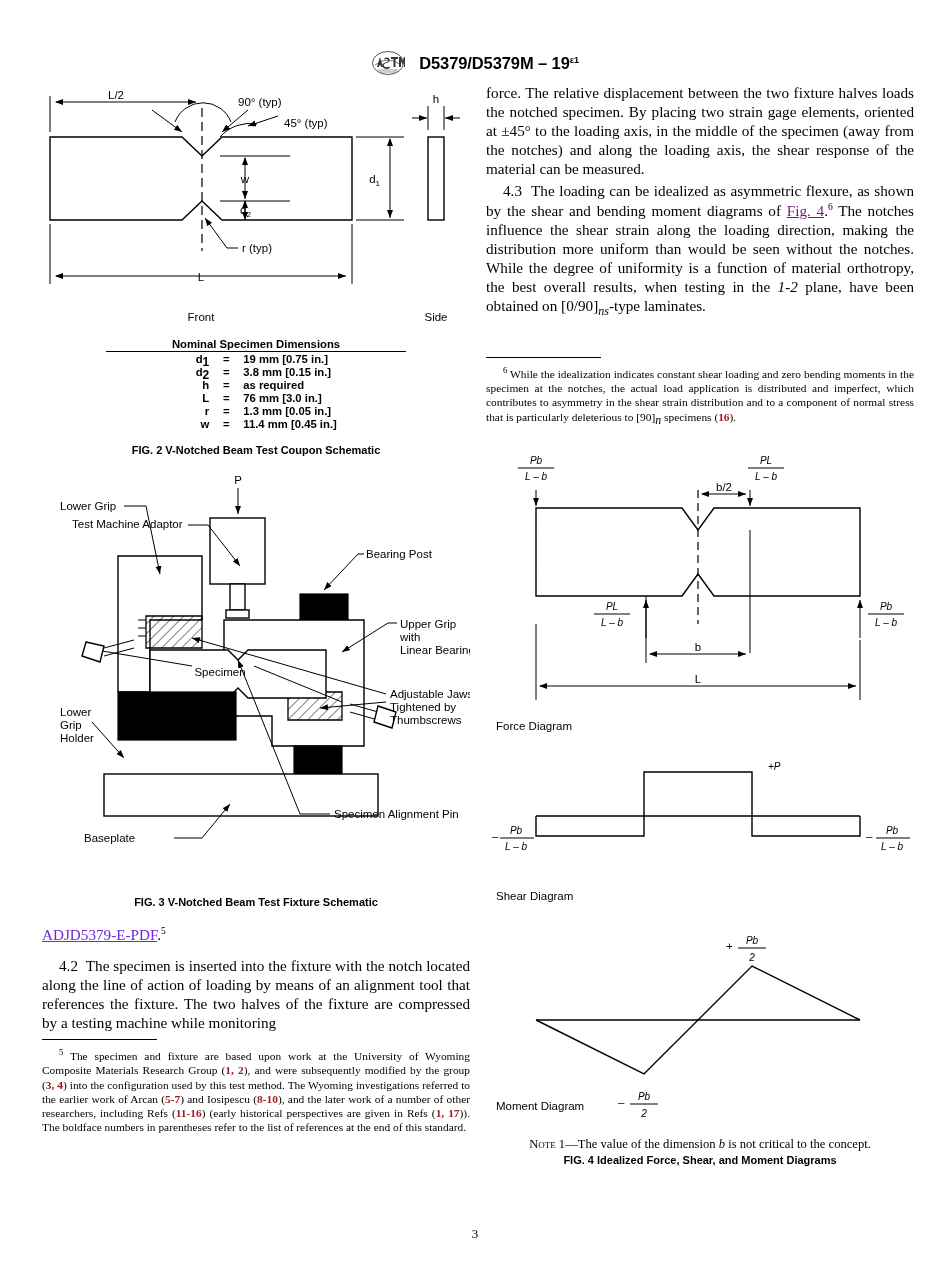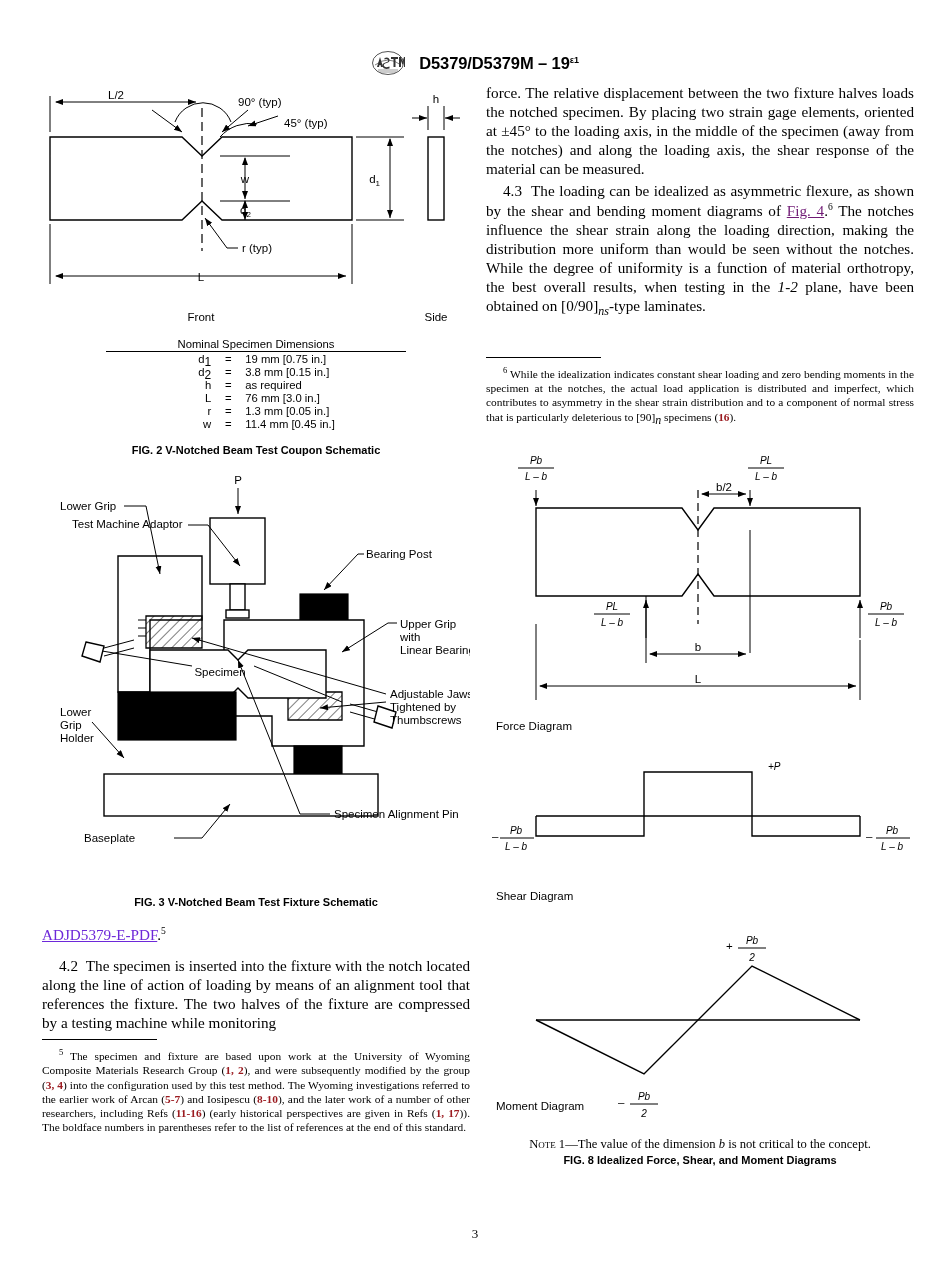--- a/index.html
+++ b/index.html
@@ -62,21 +62,21 @@
   .note .smallcaps { font-variant:small-caps; }
 
   .dimtable {
     margin:0 auto; font-family:"Liberation Sans", sans-serif;
     font-size:11.3px; border-collapse:collapse;
   }
   .dimtitle {
     font-family:"Liberation Sans", sans-serif; font-size:11.3px;
     text-align:center; padding-bottom:1px;
   }
-  .dimwrap { width:300px; margin:0 auto; }
+  .dimwrap { width:300px; margin:0 auto;font-weight:bold; }
   .dimwrap .rule { border-top:1px solid #000; height:0; }
   .dimtable td { padding:0.5px 0; white-space:nowrap; }
   .dimtable td.sym { width:34px; text-align:right; padding-right:9px; }
   .dimtable td.eq  { width:16px; text-align:center; }
   .dimtable td.val { padding-left:9px; }
 
   svg { display:block; }
   .s-lbl { font-family:"Liberation Sans", sans-serif; font-size:11.5px; fill:#000; }
   .s-it { font-family:"Liberation Sans", sans-serif; font-size:10px; fill:#000; font-style:italic; }
   .ln { stroke:#000; fill:none; stroke-width:1.4; }
@@ -431,18 +431,18 @@
           <text class="s-lbl" x="132" y="178">–</text>
           <text class="s-it" x="158" y="172" text-anchor="middle">Pb</text>
           <line class="ln-th" x1="144" y1="176" x2="172" y2="176"></line>
           <text class="s-it" x="158" y="189" text-anchor="middle">2</text>
         </g>
 
         <text class="s-lbl" x="10" y="182">Moment Diagram</text>
       </svg>
 
       <p class="note" style="margin-top:4px"><span class="smallcaps">Note 1</span><span>—The value of the dimension </span><i>b</i><span> is not critical to the concept.</span></p>
-      <div class="figcap" style="margin-top:2px">FIG. 8 Idealized Force, Shear, and Moment Diagrams</div>
+      <div class="figcap" style="margin-top:2px">FIG. 4 Idealized Force, Shear, and Moment Diagrams</div>
     </div>
   </div>
 
   <div class="pagenum">3</div>
 </div>
 
 </body></html>

